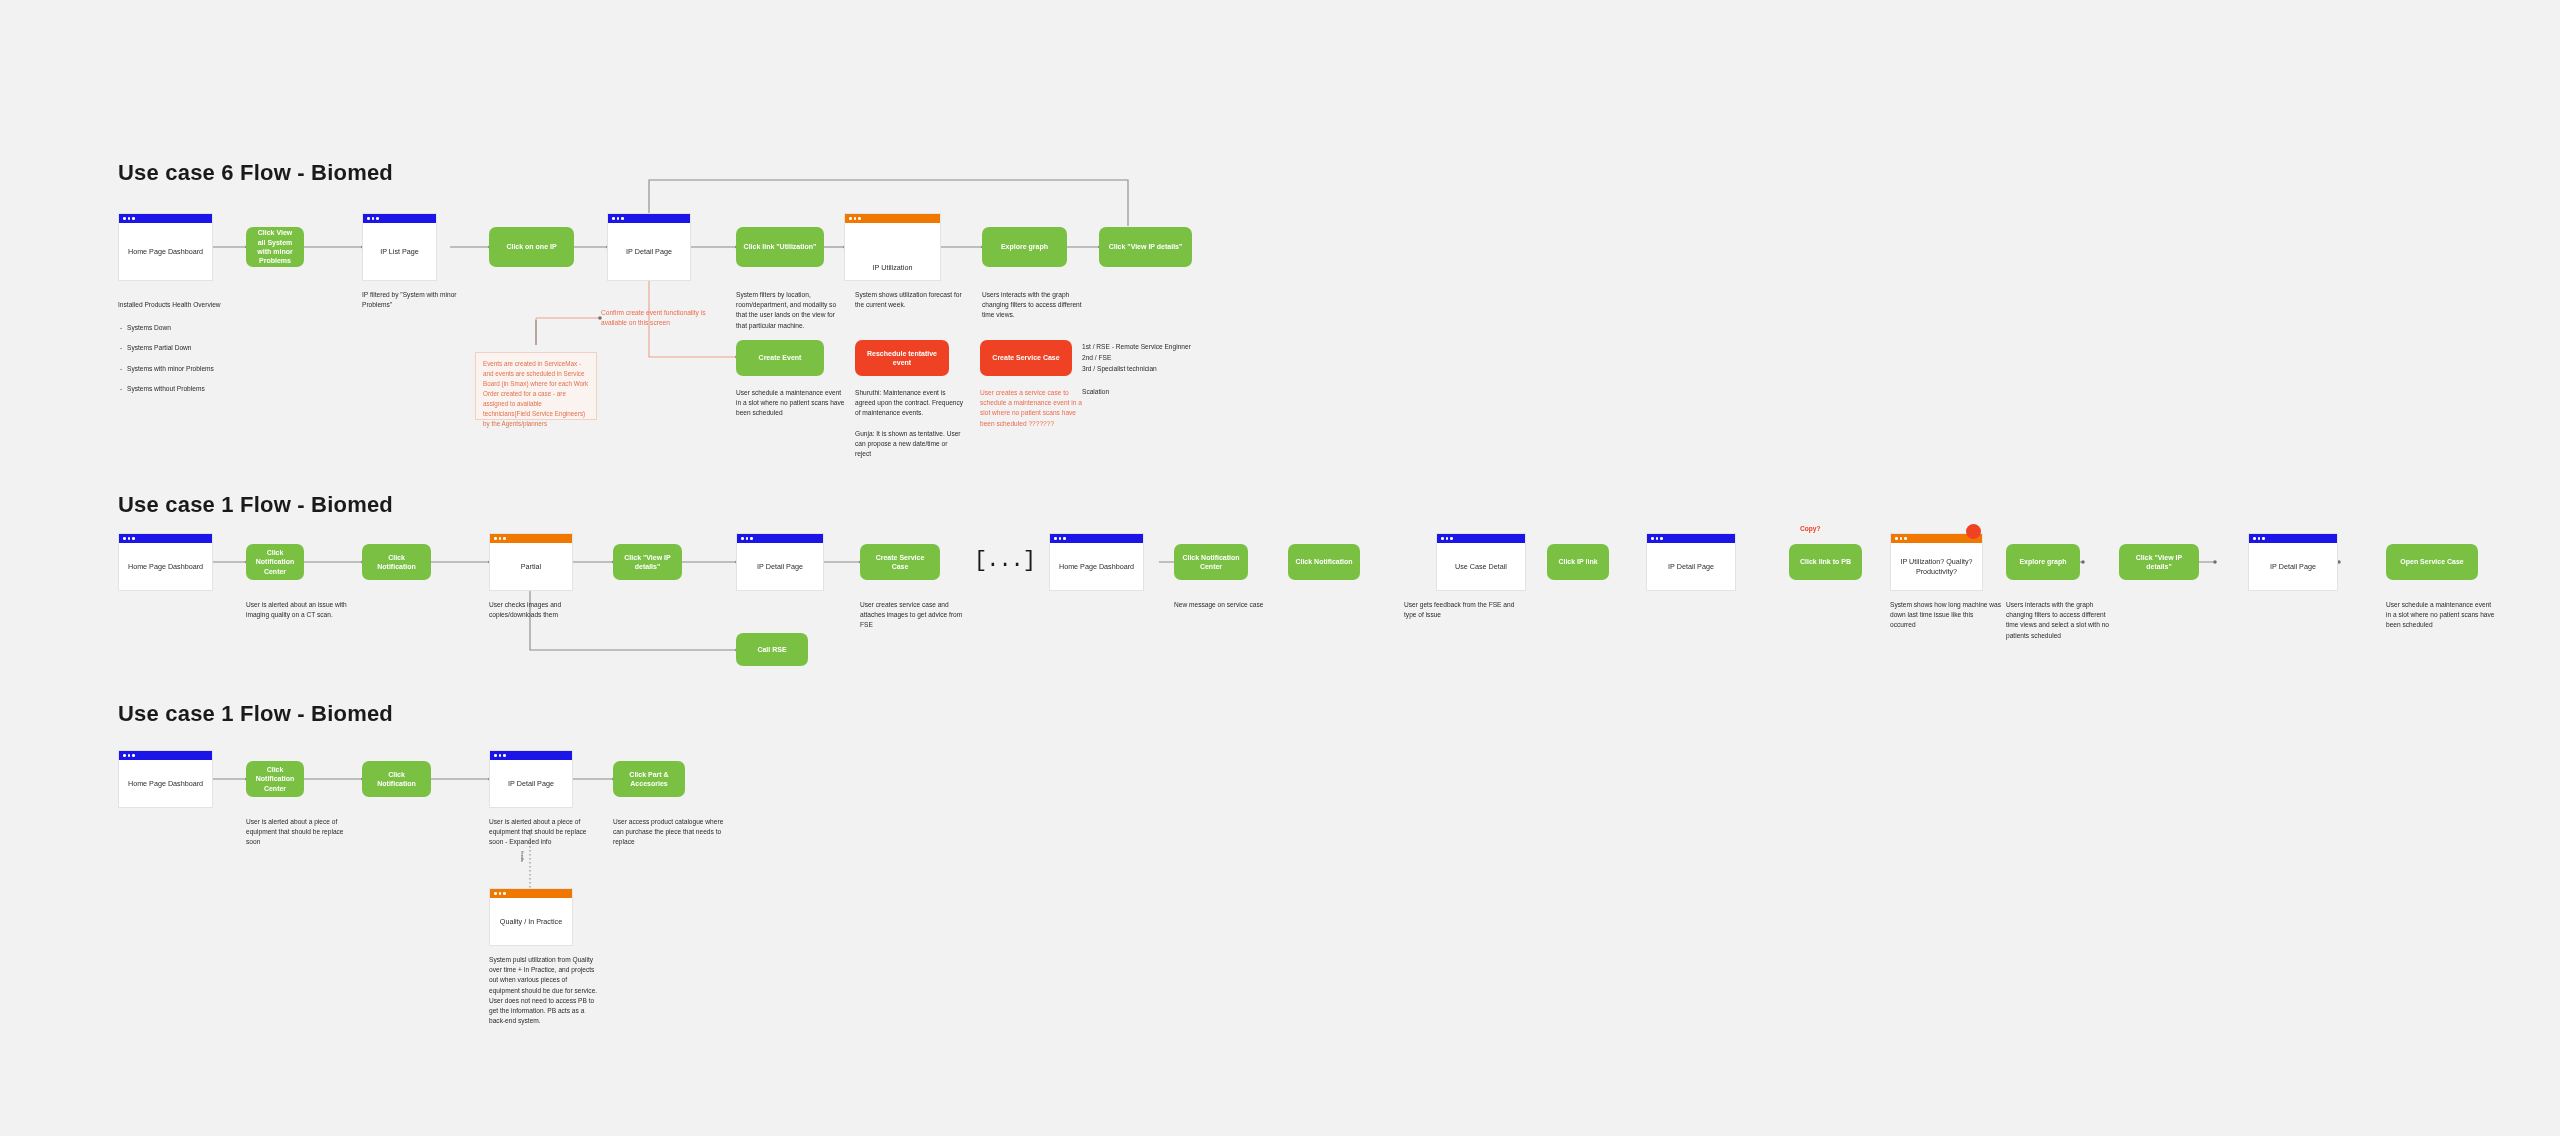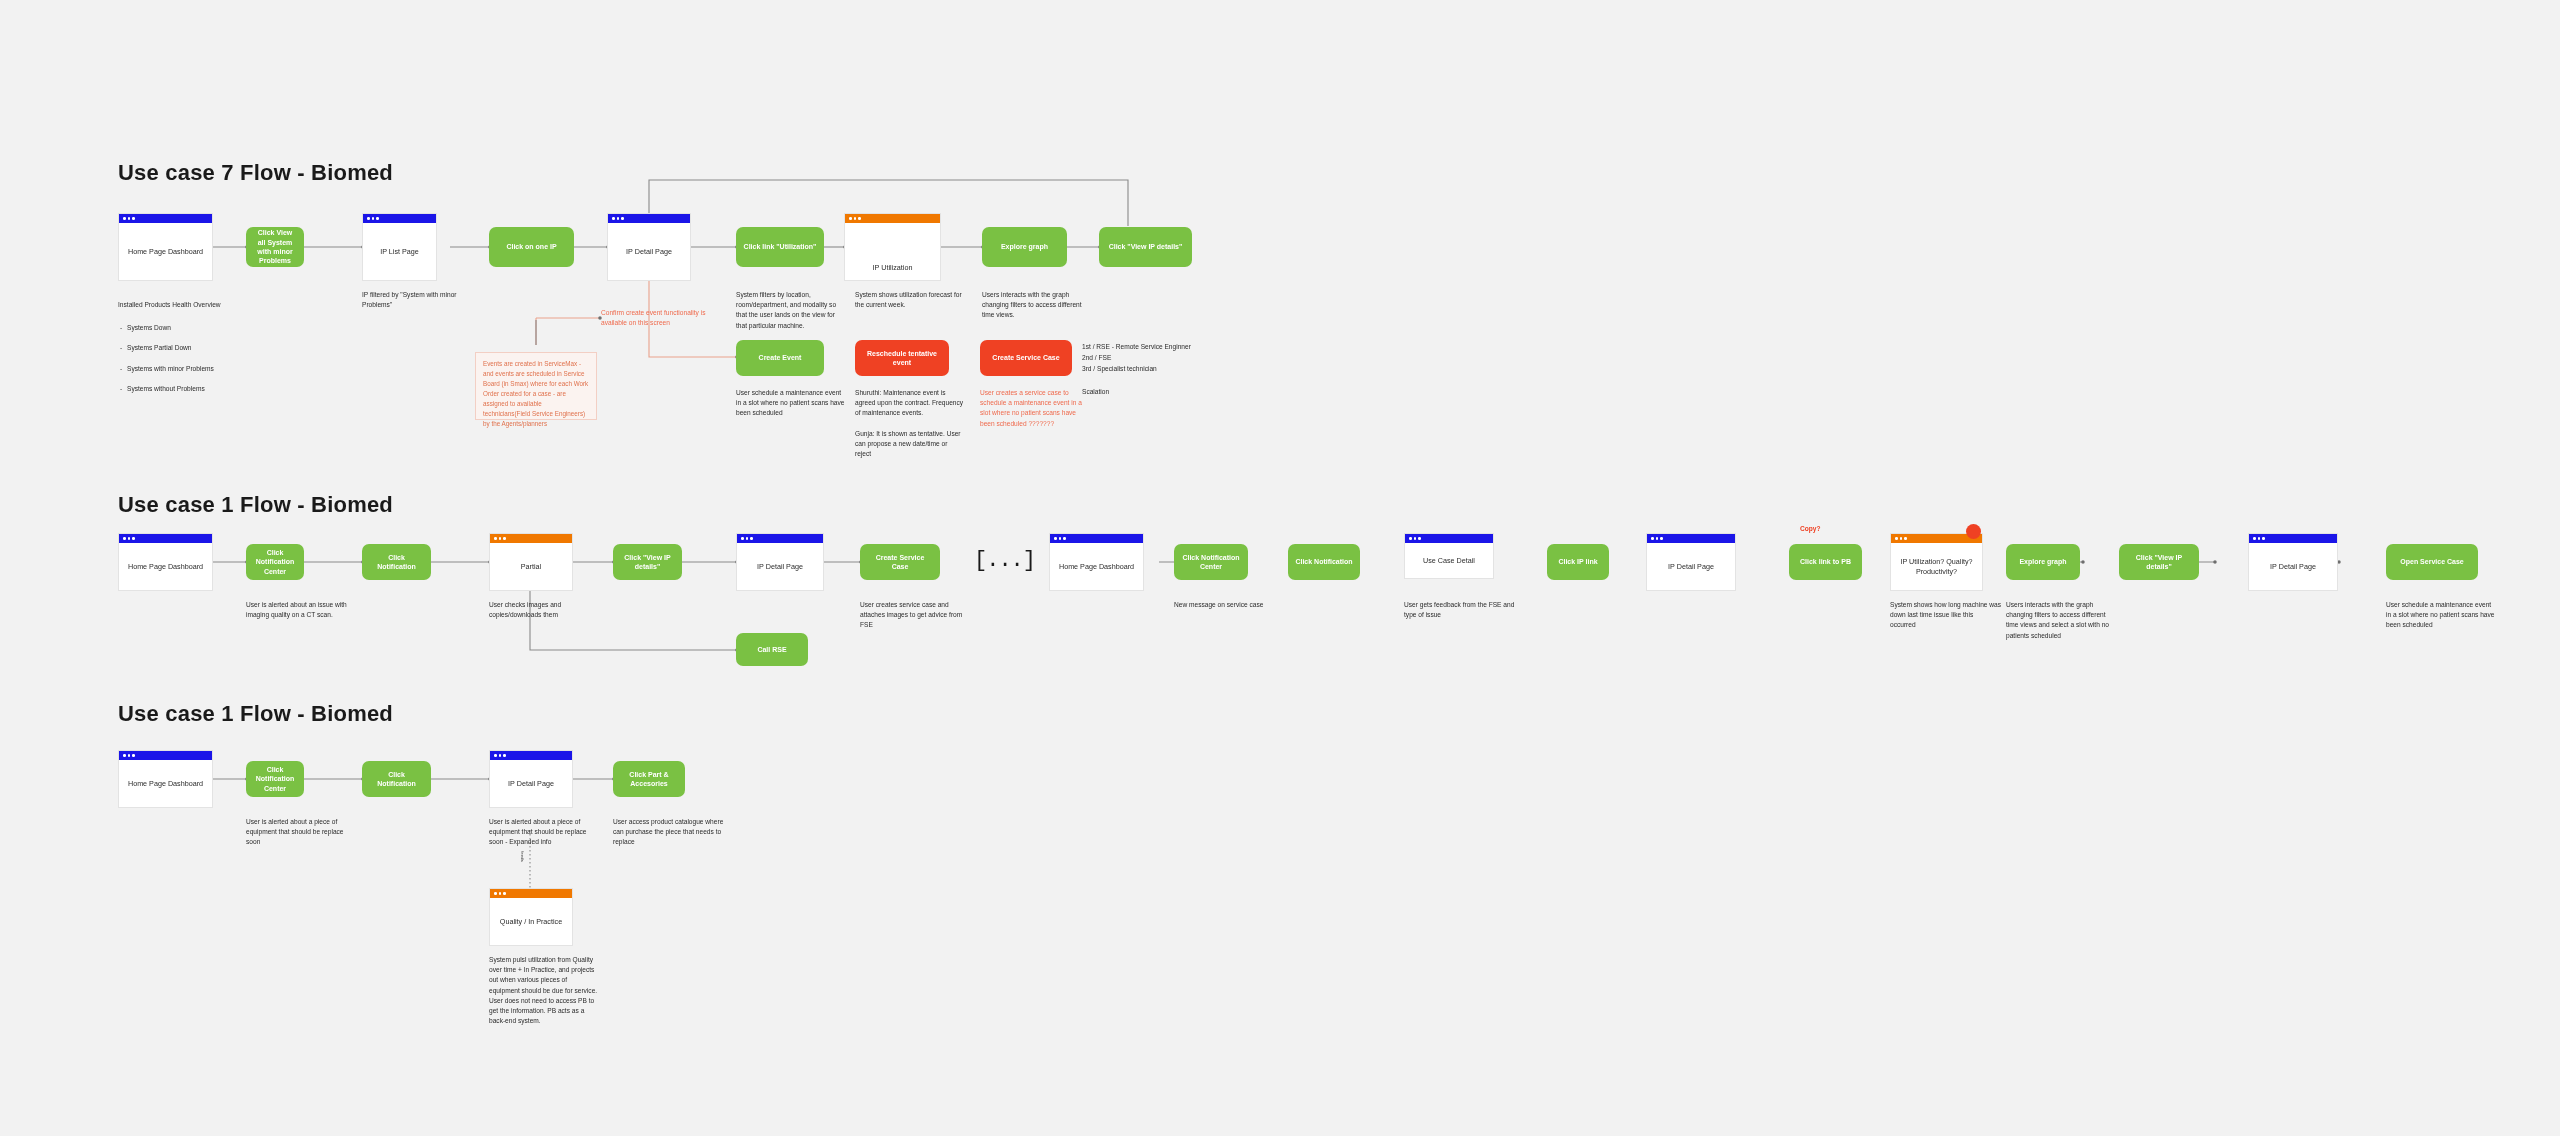--- a/index.html
+++ b/index.html
@@ -193,21 +193,21 @@
       <path d="M303 779 L363 779"></path>
       <path d="M430 779 L490 779"></path>
       <path d="M573 779 L614 779"></path>
     </g>
 
     <g stroke="#8a8a8a" stroke-width="1.1" fill="none" stroke-dasharray="1.5 2.5">
       <path d="M530 830 L530 895"></path>
     </g>
   </svg>
 
-  <div class="section-title" style="left:118px;top:160px;">Use case 7 Flow - Biomed</div>
+  <div class="section-title" style="left:118px;top:160px;">Use case 6 Flow - Biomed</div>
 
   <div class="page" style="left:118px;top:213px;width:95px;height:68px;">
     <div class="bar">
         <i></i>
         <i></i>
         <i></i>
       </div>
     <div class="caption">Home Page Dashboard</div>
   </div>
 
@@ -360,21 +360,21 @@
         <i></i>
         <i></i>
       </div>
     <div class="caption">Home Page Dashboard</div>
   </div>
 
   <div class="action" style="left:1174px;top:544px;width:74px;height:36px;">Click Notification Center</div>
 
   <div class="action" style="left:1288px;top:544px;width:72px;height:36px;">Click Notification</div>
 
-  <div class="page" style="left:1404px;top:533px;width:90px;height:46px;">
+  <div class="page" style="left:1436px;top:533px;width:90px;height:58px;">
     <div class="bar">
         <i></i>
         <i></i>
         <i></i>
       </div>
     <div class="caption">Use Case Detail</div>
   </div>
 
   <div class="action" style="left:1547px;top:544px;width:62px;height:36px;">Click IP link</div>
 

